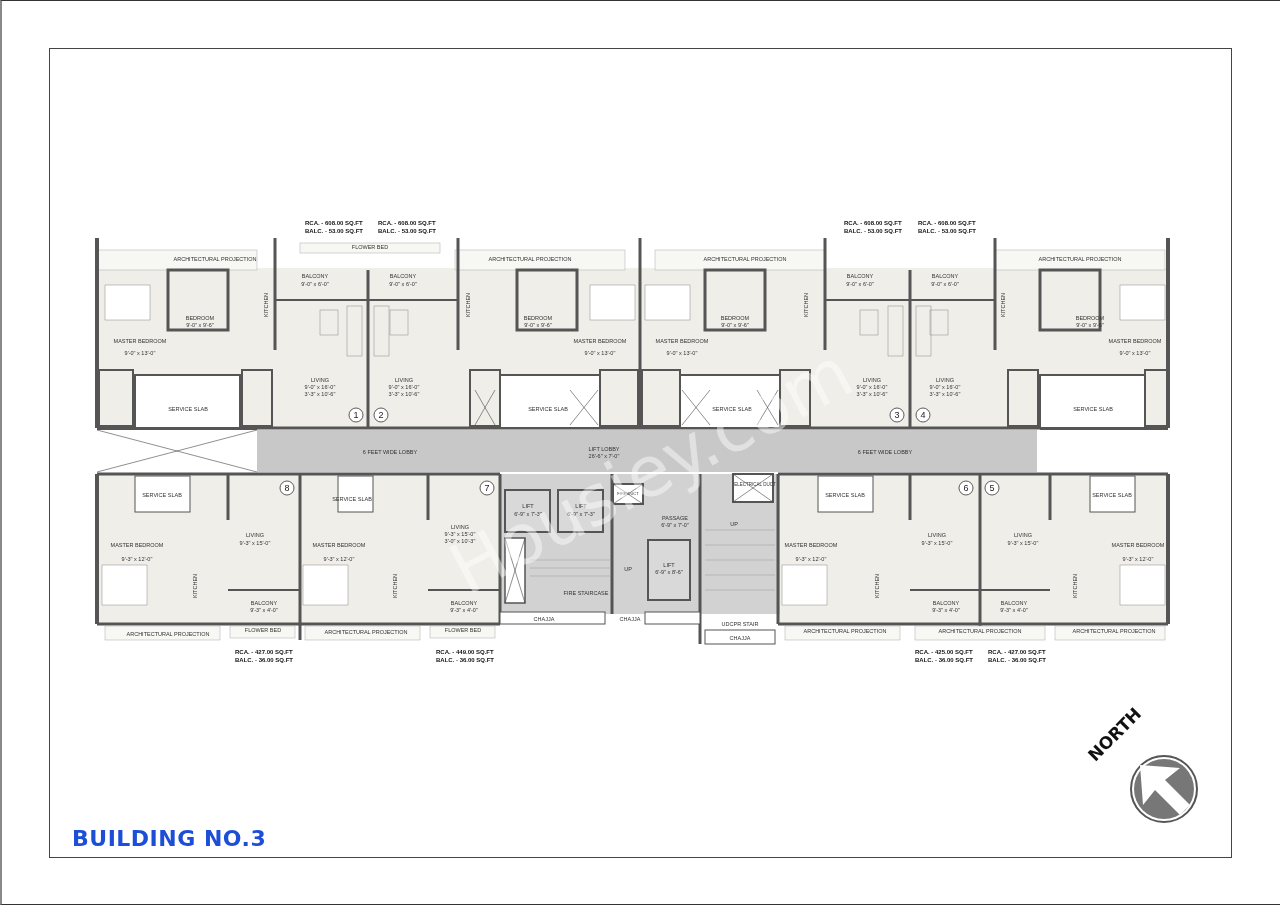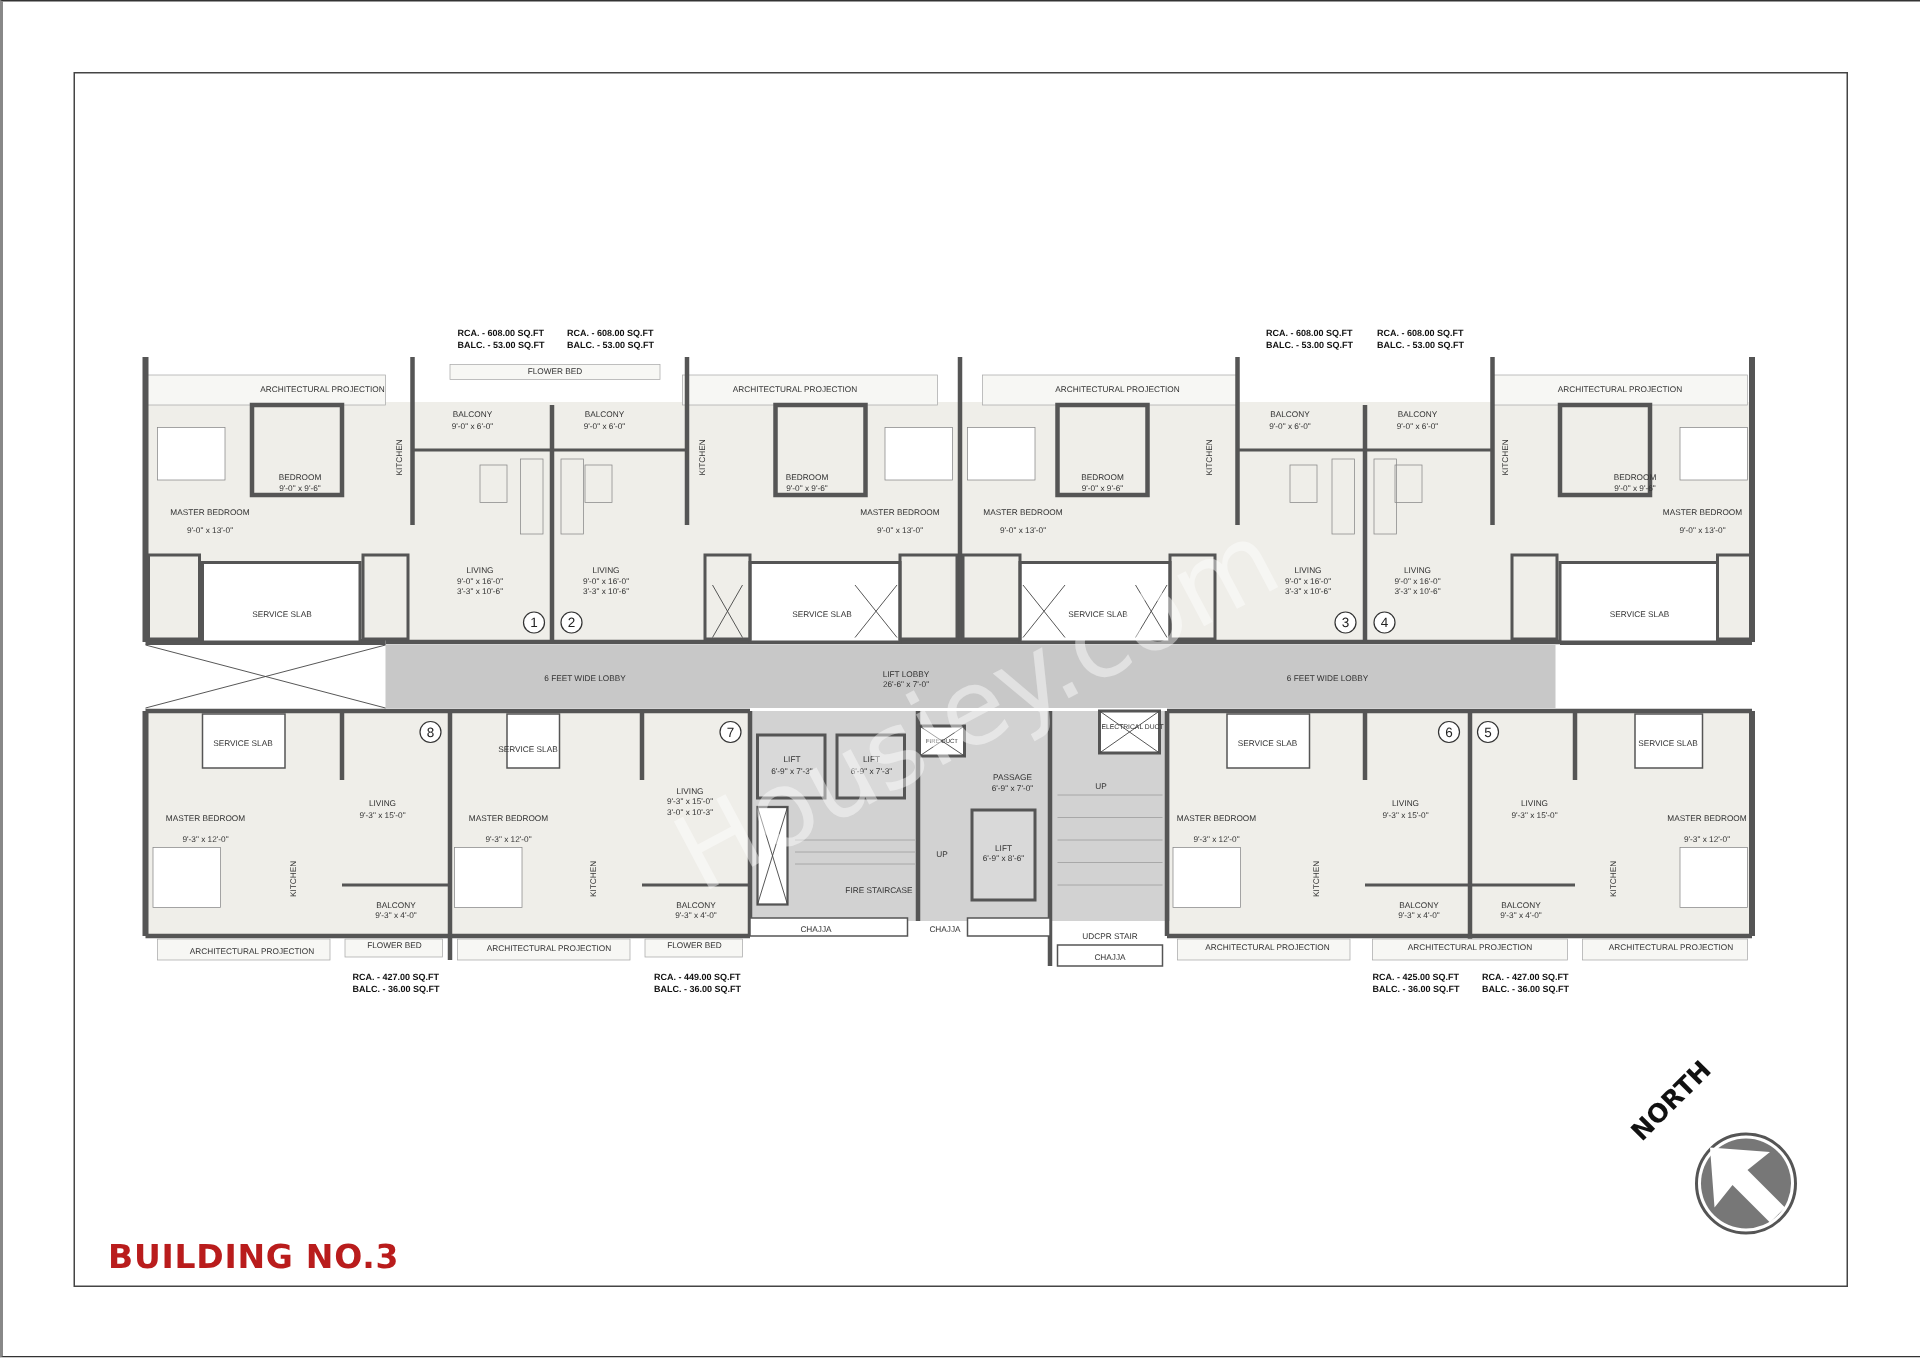--- a/index.html
+++ b/index.html
@@ -1,20 +1,20 @@
 <!DOCTYPE html>
 <html><head>
 <meta charset="utf-8">
 <style>
   html, body { margin:0; padding:0; background:#ffffff; }
   body { width:1280px; height:905px; position:relative; overflow:hidden; font-family:"Liberation Sans", sans-serif; }
   .outer-frame { position:absolute; left:0; top:0; width:1278px; height:903px; border:1px solid #333; border-left:2px solid #888; }
   .sheet { position:absolute; left:49px; top:48px; width:1181px; height:808px; border:1px solid #444; background:#fff; }
   .plan { position:absolute; left:0; top:0; width:1280px; height:905px; }
-  .title { position:absolute; left:72px; top:826px; font-size:22px; font-weight:bold; color:#b91c1c; letter-spacing:0.5px; font-family:"DejaVu Sans", sans-serif; }
+  .title { position:absolute; left:72px; top:826px; font-size:22px; font-weight:bold; color:#1d4ed8; letter-spacing:0.5px; font-family:"DejaVu Sans", sans-serif; }
   .lbl { font-family:"Liberation Sans", sans-serif; fill:#333; }
   .area { position:absolute; font-size:6px; font-weight:bold; color:#111; line-height:8px; white-space:nowrap; font-family:"Liberation Sans", sans-serif; }
   .north-text { position:absolute; left:1098px; top:745px; font-size:17px; font-weight:bold; transform:rotate(-45deg); transform-origin:left bottom; color:#111; font-family:"DejaVu Sans", sans-serif; }
   .watermark { position:absolute; left:430px; top:430px; font-size:70px; color:rgba(255,255,255,0.45); transform:rotate(-28deg); font-family:"DejaVu Sans", sans-serif; pointer-events:none; }
 </style>
 </head>
 <body>
 
 <div class="outer-frame"></div>
 <div class="sheet"></div>

